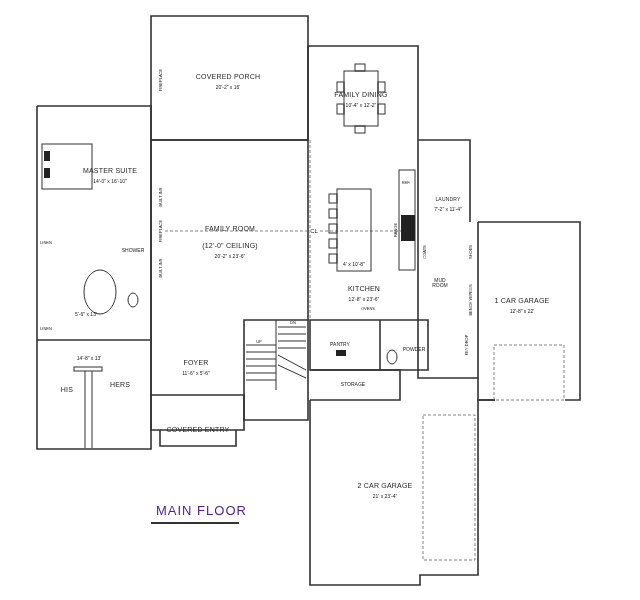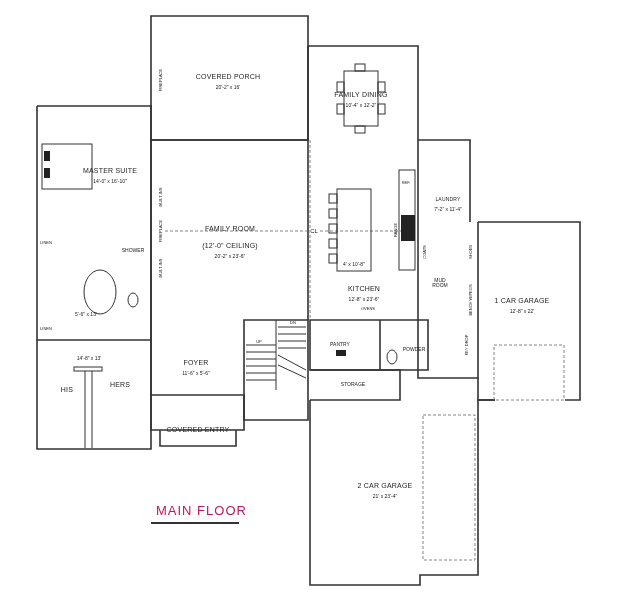--- a/index.html
+++ b/index.html
@@ -2,21 +2,21 @@
 <html><head>
   <meta charset="utf-8">
   <style>
     html, body { margin:0; padding:0; background:#ffffff; }
     body { width:640px; height:600px; position:relative; overflow:hidden; font-family:"Liberation Sans", sans-serif; }
     #plan { position:absolute; left:0; top:0; width:640px; height:600px; }
     .lbl { position:absolute; font-family:"Liberation Sans", sans-serif; color:#222; text-align:center; line-height:1.05; white-space:nowrap; transform:translate(-50%,-50%); }
     .name { font-size:7px; letter-spacing:0.2px; }
     .dim { font-size:5px; display:block; margin-top:2px; }
     .vert { position:absolute; font-size:4px; color:#222; transform:translate(-50%,-50%) rotate(-90deg); white-space:nowrap; }
-    .title { position:absolute; left:156px; top:503px; font-size:13px; color:#be185d; letter-spacing:1px; }
+    .title { position:absolute; left:156px; top:503px; font-size:13px; color:#4c1d95; letter-spacing:1px; }
     .title-line { position:absolute; left:151px; top:522px; width:88px; height:2px; background:#333; }
   </style>
 </head>
 <body>
 
 <svg id="plan" viewBox="0 0 640 600" xmlns="http://www.w3.org/2000/svg">
   <g fill="none" stroke="#333" stroke-width="1.6">
 
     <path d="M151 16 H308 V140 H151 Z"></path>
 

